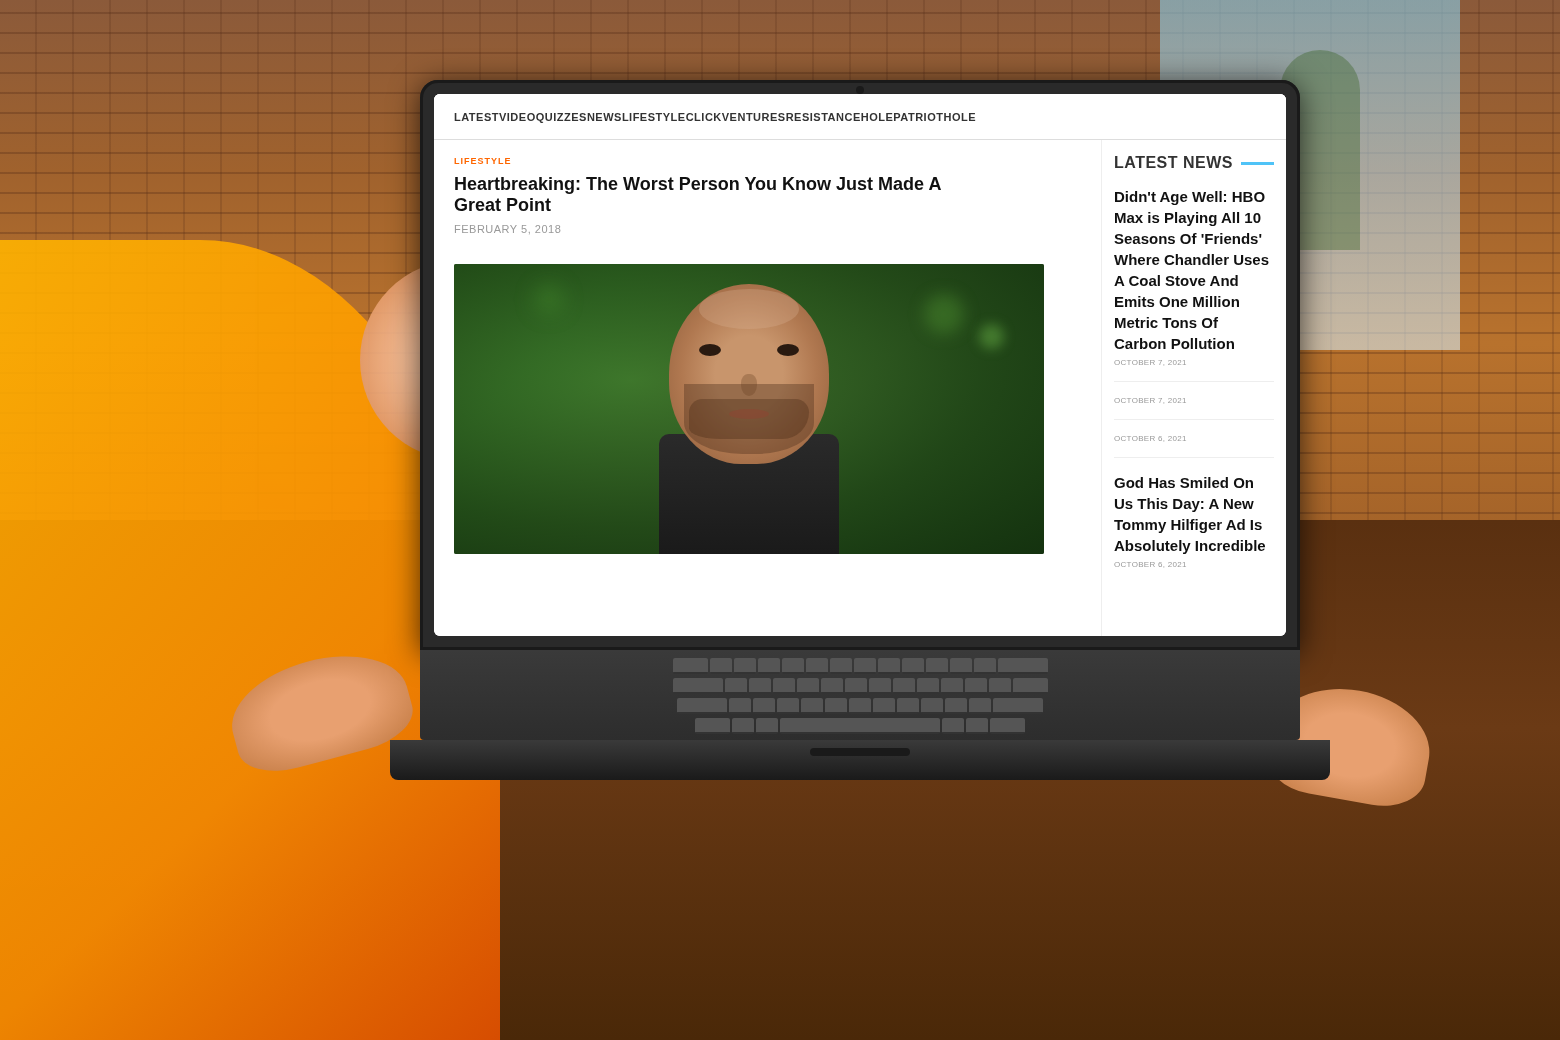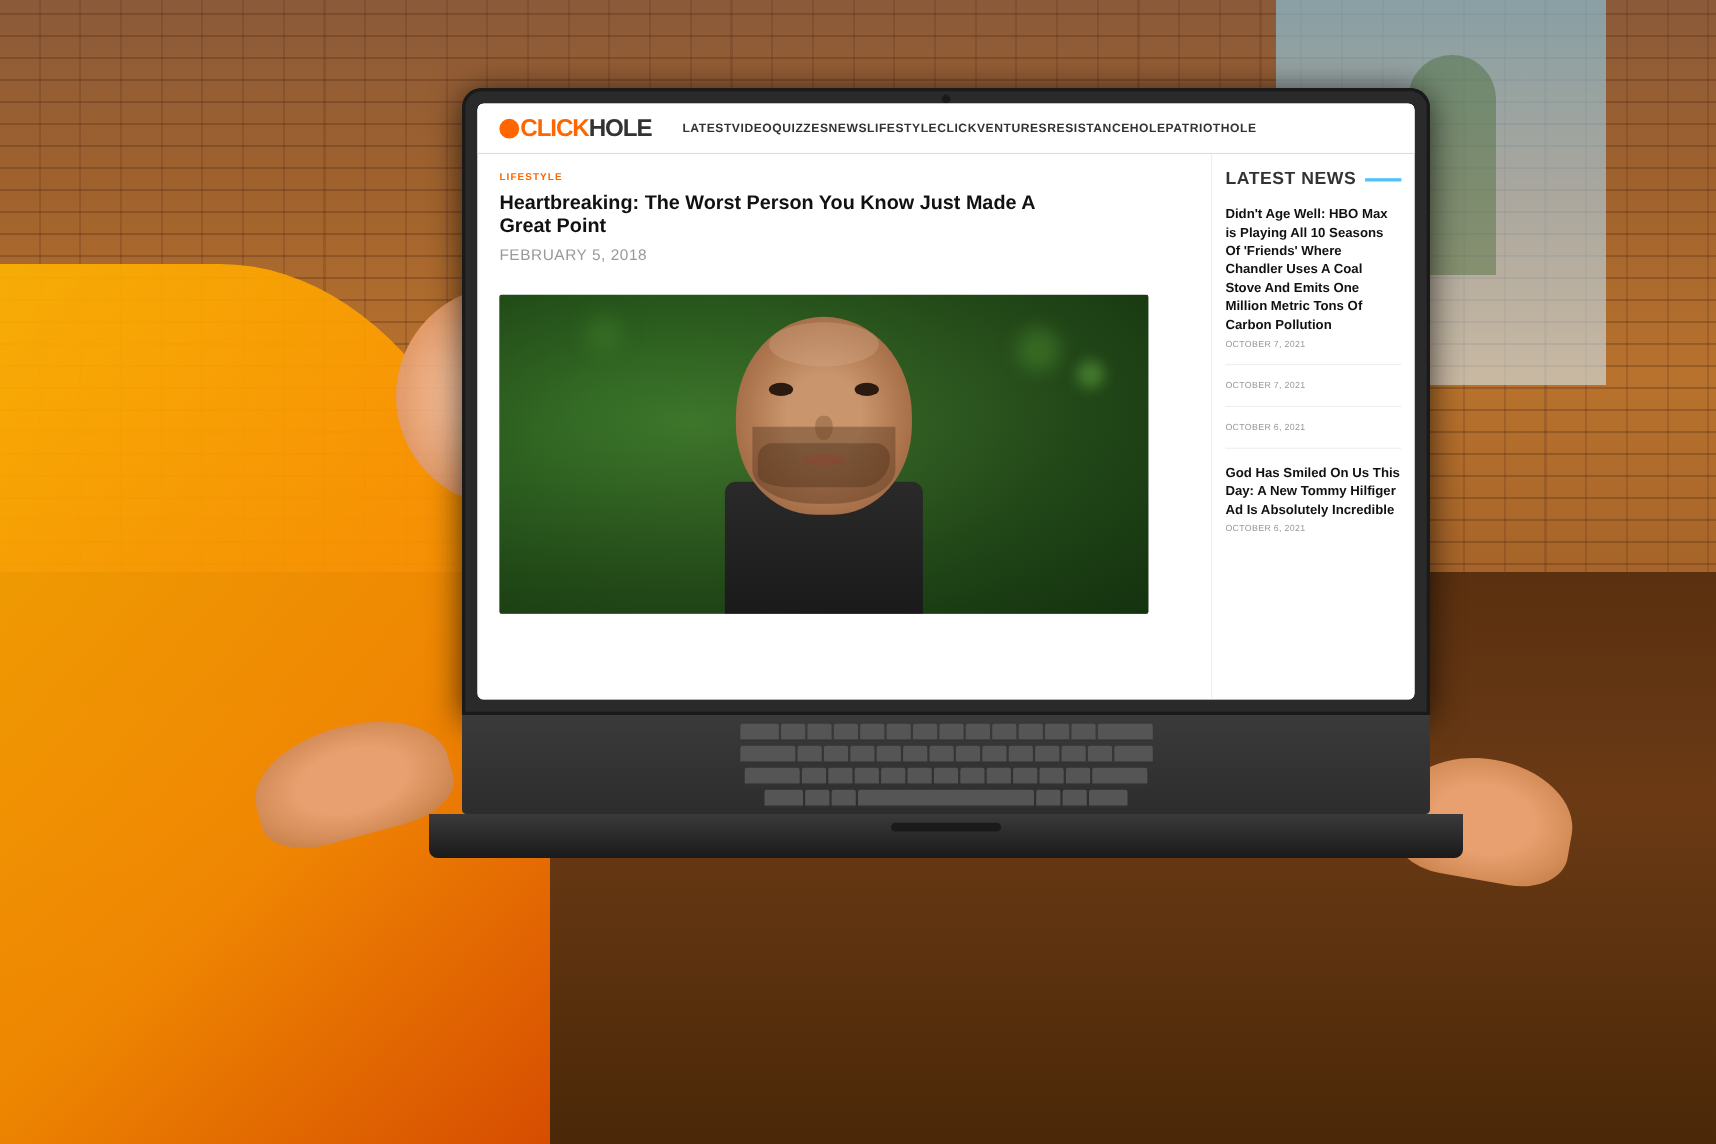--- a/index.html
+++ b/index.html
@@ -240,21 +240,21 @@
     .article-title {
       font-size: 18px;
       font-weight: 900;
       color: #111;
       line-height: 1.15;
       margin-bottom: 8px;
       max-width: 580px;
     }
 
     .article-date {
-      font-size: 14px;
+      font-size: 11px;
       color: #999;
       text-transform: uppercase;
       letter-spacing: 0.5px;
       margin-bottom: 29px;
     }
 
     .article-image {
       width: 590px;
       height: 290px;
       background: linear-gradient(135deg, #2d5a27 0%, #3a7a35 20%, #4a6a3a 40%, #556644 60%, #3a4a38 80%, #2a3a28 100%);
@@ -328,21 +328,21 @@
       margin-bottom: 14px;
       padding-bottom: 14px;
       border-bottom: 1px solid #eee;
     }
 
     .news-item:last-child {
       border-bottom: none;
     }
 
     .news-item-title {
-      font-size: 12px;
+      font-size: 15px;
       font-weight: 700;
       color: #111;
       line-height: 1.4;
       margin-bottom: 4px;
     }
 
     .news-item-date {
       font-size: 8px;
       color: #999;
       text-transform: uppercase;
@@ -401,23 +401,20 @@
 
   <div class="laptop-container">
     <div class="laptop-lid">
 
       <div style="position:absolute;top:6px;left:50%;transform:translateX(-50%);width:8px;height:8px;background:#1a1a1a;border-radius:50%;"></div>
 
       <div class="laptop-screen">
         <div class="website">
 
           <nav class="nav-bar">
-            <div class="logo">
-              <span class="circle"></span><span class="click">CLICK</span><span class="hole">HOLE</span>
-            </div>
             <ul class="nav-items">
               <li class="nav-item">LATEST</li>
               <li class="nav-item">VIDEO</li>
               <li class="nav-item">QUIZZES</li>
               <li class="nav-item">NEWS</li>
               <li class="nav-item">LIFESTYLE</li>
               <li class="nav-item">CLICKVENTURES</li>
               <li class="nav-item">RESISTANCEHOLE</li>
               <li class="nav-item">PATRIOTHOLE</li>
             </ul>

